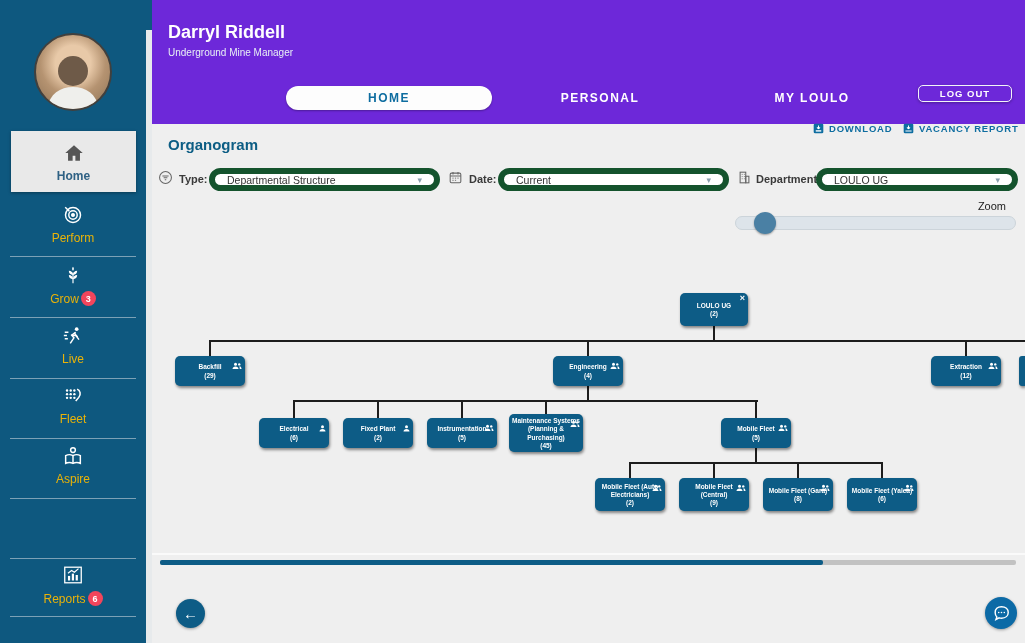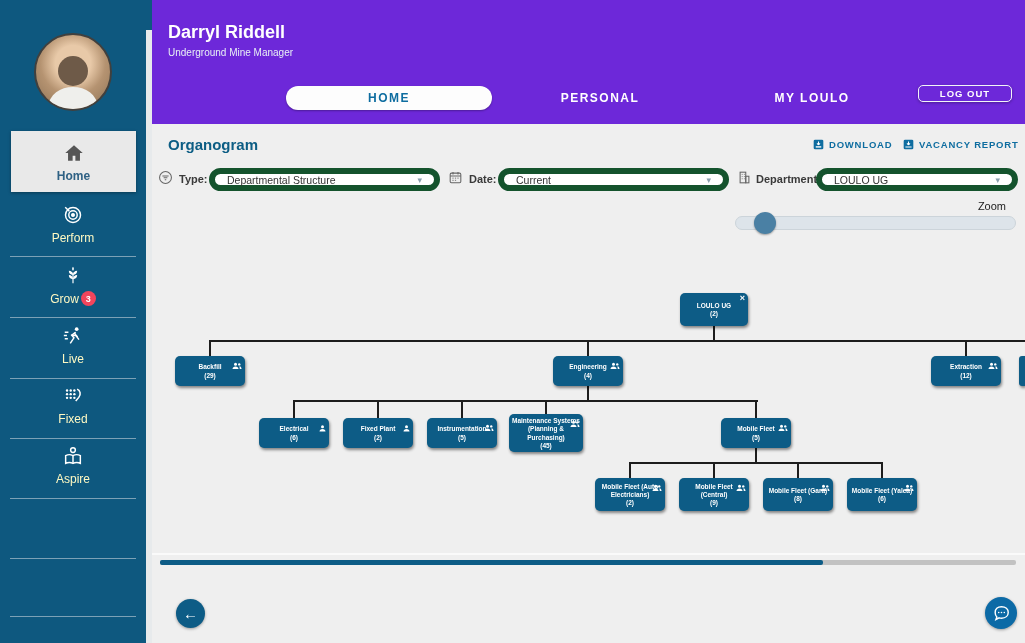--- a/index.html
+++ b/index.html
@@ -9,21 +9,21 @@
 
   
   .sidebar { position:absolute; left:0; top:0; width:146px; height:643px; background:#0e587f; z-index:5; }
   .side-gap { position:absolute; left:146px; top:30px; width:6px; height:613px; background:#e7eaec; z-index:6; }
   .side-gap-top { position:absolute; left:146px; top:0; width:6px; height:30px; background:#0e587f; z-index:6; }
   .avatar { position:absolute; left:34px; top:33px; width:78px; height:78px; border-radius:50%;
             border:2px solid #41403e; background:radial-gradient(circle at 50% 38%, #e8c9a8 0 30%, #b59371 55%, #8a6f52 100%); overflow:hidden; }
   .avatar svg { position:absolute; left:50%; top:12px; transform:translateX(-50%); }
   .side-item { position:absolute; left:0; width:146px; display:flex; flex-direction:column; align-items:center; gap:4px; cursor:pointer; }
   .side-item .lbl-row { display:flex; align-items:center; gap:2px; }
-  .side-item .lbl { color:#fef9c3; font-size:12px; }
+  .side-item .lbl { color:#eab308; font-size:12px; }
   .side-item.active { left:11px; width:125px; background:#e9e9e9; box-shadow:0 1px 3px rgba(0,0,0,.35); justify-content:center; }
   .side-item.active .lbl { color:#2f6184; font-weight:bold; }
   .badge { min-width:15px; height:15px; border-radius:50%; background:#f2455c; color:#fff; font-size:9px; font-weight:bold;
            display:flex; align-items:center; justify-content:center; padding:0 2px; }
   .divider { position:absolute; left:10px; width:126px; height:1px; background:rgba(215,222,228,.55); }
   .sicon { width:24px; height:24px; display:flex; align-items:center; justify-content:center; }
 
   
   .header { position:absolute; left:152px; top:0; width:873px; height:124px; background:#6d28d9; z-index:4; }
   .h-name { position:absolute; left:16px; top:22px; color:#fff; font-size:18px; font-weight:bold; }
@@ -31,21 +31,21 @@
   .tab { position:absolute; top:86px; height:24px; display:flex; align-items:center; justify-content:center;
          color:#fff; font-size:12px; font-weight:bold; letter-spacing:1.5px; cursor:pointer; }
   .tab.pill { background:#fdfdfd; border-radius:12px; color:#0e6da0; box-shadow:0 1px 2px rgba(0,0,0,.3); }
   .logout { position:absolute; left:766px; top:85px; width:94px; height:17px; border:1px solid #f2f5f7; border-radius:5px;
             display:flex; align-items:center; justify-content:center; color:#fff; font-size:9.5px; font-weight:bold;
             letter-spacing:1px; cursor:pointer; box-shadow:0 1px 3px rgba(0,0,0,.3); }
 
   
   .content { position:absolute; left:152px; top:124px; width:873px; height:519px; background:#efefef; z-index:3; }
   .page-title { position:absolute; left:168px; top:136px; color:#0c5d84; font-size:15px; font-weight:bold; z-index:7; }
-  .tool-link { position:absolute; top:139px; display:flex; align-items:center; gap:5px; color:#0e6da0;
+  .tool-link { position:absolute; top:123px; display:flex; align-items:center; gap:5px; color:#0e6da0;
                font-size:9.5px; font-weight:bold; letter-spacing:.8px; cursor:pointer; z-index:7; }
   .filter-label { position:absolute; top:173px; font-size:11px; font-weight:bold; color:#3a3a3a; z-index:7; }
   .ficon { position:absolute; top:170px; z-index:7; }
   .dropdown { position:absolute; top:168px; height:23px; background:#fff; border:6px solid #14532d; border-radius:12px;
               display:flex; align-items:center; padding:0 12px; font-size:10.5px; color:#333; cursor:pointer; z-index:7;
               justify-content:space-between; }
   .dd-chevron { color:#8aa0ae; font-size:9px; }
   .zoom-label { position:absolute; left:960px; top:200px; width:46px; text-align:right; font-size:11px; color:#222; z-index:7; }
   .slider-track { position:absolute; left:735px; top:216px; width:281px; height:14px; background:#dde4ea;
                   border:1px solid #ccd4da; border-radius:7px; z-index:7; cursor:pointer; }
@@ -148,38 +148,53 @@
             <circle cx="13.5" cy="6" r="1.3"></circle>
           <circle cx="5.5" cy="10" r="1.3"></circle>
             <circle cx="9.5" cy="10" r="1.3"></circle>
             <circle cx="13.5" cy="10" r="1.3"></circle>
           <circle cx="5.5" cy="14" r="1.3"></circle>
             <circle cx="9.5" cy="14" r="1.3"></circle>
             <circle cx="13.5" cy="14" r="1.3"></circle>
           <path d="M16.5 4.5c3.5 1.5 4.5 5.5 1.8 9l-3.3 4" fill="none" stroke="#fff" stroke-width="1.7"></path>
           </svg>
       </span>
-      <span class="lbl">Fixed</span>
+      <span class="lbl">Fleet</span>
     </div>
     <div class="divider" style="top:438px;"></div>
 
     <div class="side-item" style="top:444px;height:46px;">
       <span class="sicon">
         <svg width="22" height="22" viewBox="0 0 24 24" fill="none" stroke="#fff" stroke-width="1.6">
           <circle cx="12" cy="5.5" r="2.6"></circle>
           <path d="M4 11.5c2.8-1.4 5.2-1.4 8 0 2.8-1.4 5.2-1.4 8 0v8.5c-2.8-1.4-5.2-1.4-8 0-2.8-1.4-5.2-1.4-8 0z"></path>
           <path d="M12 11.5V20"></path>
           </svg>
       </span>
       <span class="lbl">Aspire</span>
     </div>
     <div class="divider" style="top:498px;"></div>
 
     <div class="divider" style="top:558px;"></div>
 
+    <div class="side-item" style="top:563px;height:46px;">
+      <span class="sicon">
+        <svg width="22" height="22" viewBox="0 0 24 24" fill="#fff">
+          <rect x="3" y="3.5" width="18" height="17" fill="none" stroke="#fff" stroke-width="1.4"></rect>
+          <rect x="6.5" y="13" width="2.4" height="5"></rect>
+            <rect x="10.7" y="10.5" width="2.4" height="7.5"></rect>
+            <rect x="14.9" y="12" width="2.4" height="6"></rect>
+          <path d="M6.5 10l4-3 3 2 4.5-4" fill="none" stroke="#fff" stroke-width="1.3"></path>
+          </svg>
+      </span>
+      <span class="lbl-row">
+        <span class="lbl">Reports</span>
+        <span class="badge">6</span>
+      </span>
+    </div>
     <div class="divider" style="top:616px;"></div>
   </div>
   <div class="side-gap-top"></div>
   <div class="side-gap"></div>
 
   <div class="header">
     <div class="h-name">Darryl Riddell</div>
     <div class="h-role">Underground Mine Manager</div>
     <div class="tab pill" style="left:134px;width:206px;">HOME</div>
     <div class="tab" style="left:388px;width:120px;">PERSONAL</div>

